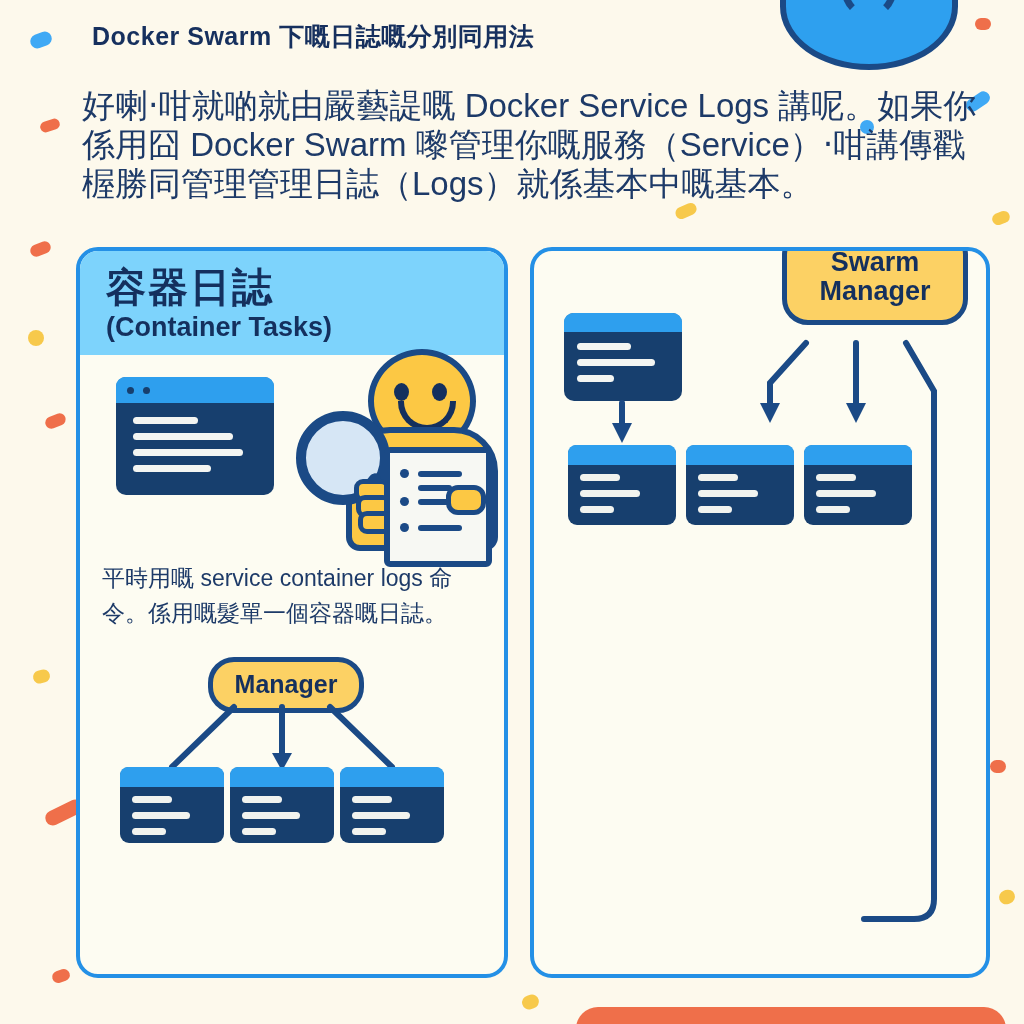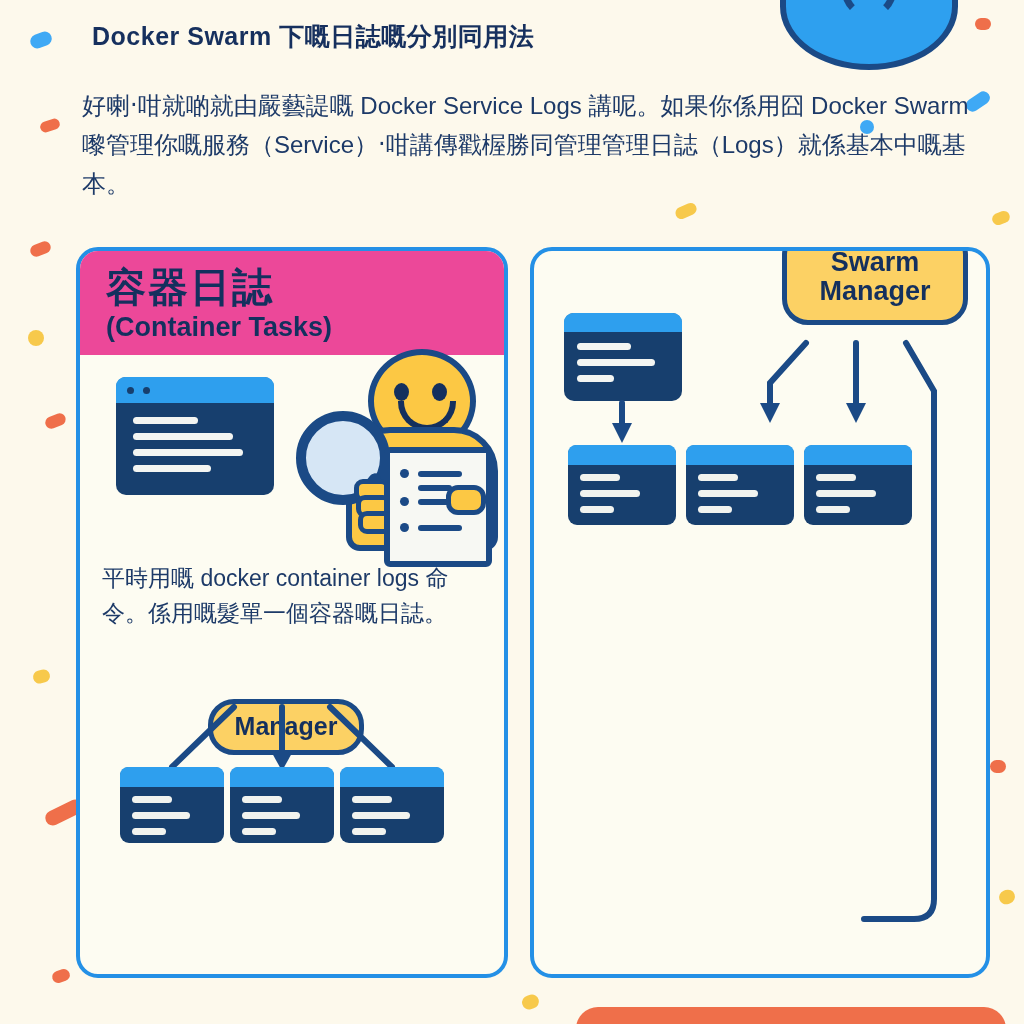--- a/index.html
+++ b/index.html
@@ -25,30 +25,30 @@
 
   
   .title{
     position:absolute;left:84px;top:20px;width:700px;
     font-size:25px;font-weight:700;color:#16305e;letter-spacing:.5px;
     white-space:nowrap;
     margin-left:8px;
   }
   .intro{
     position:absolute;left:82px;top:86px;width:905px;
-    font-size:24px;line-height:39px;color:#1d3a68;font-weight:500;
+    font-size:33px;line-height:39px;color:#1d3a68;font-weight:500;
   }
 
   
   .card{
     position:absolute;border:4px solid #2490e6;border-radius:22px;
     background:#fdfcf2;overflow:hidden;
   }
   .card-head{
-    background:#ec4899;padding:14px 0 12px 26px;
+    background:#7dd3fc;padding:14px 0 12px 26px;
   }
   .card-head .cn{
     font-size:40px;font-weight:800;color:#14305e;letter-spacing:2px;line-height:1.12;
   }
   .card-head .en{
     font-size:27px;font-weight:700;color:#14305e;line-height:1.15;margin-top:2px;
   }
   .card-body{position:relative;padding:14px 20px 16px 22px;}
   .para{font-size:23px;line-height:35px;color:#1d3a68;font-weight:500;}
 
@@ -181,25 +181,25 @@
           <div class="b" style="left:10px;top:44px"></div>
             <div class="r" style="left:28px;top:46px;width:44px"></div>
           <div class="b" style="left:10px;top:70px"></div>
             <div class="r" style="left:28px;top:72px;width:44px"></div>
         </div>
         <div class="fingers">
           <i style="left:150px;top:136px;width:30px;height:20px;border-radius:12px"></i>
         </div>
       </div>
 
-      <div class="para" style="margin-top:192px;">平時用嘅 docker container logs 命令。係用嘅髮單一個容器嘅日誌。</div>
+      <div class="para" style="margin-top:192px;">平時用嘅 service container logs 命令。係用嘅髮單一個容器嘅日誌。</div>
 
 
       <div style="position:relative;height:180px;margin-top:24px;">
-        <div class="mgr" style="left:106px;top:2px;width:146px;height:46px;font-size:25px;margin-top:42px;">
+        <div class="mgr" style="left:106px;top:2px;width:146px;height:46px;font-size:25px;">
           <span>Manager</span>
         </div>
         <svg class="ov" width="400" height="180">
           <g stroke="#1b4a86" stroke-width="6" fill="none" stroke-linecap="round">
             <line x1="132" y1="52" x2="70" y2="112"></line>
             <line x1="180" y1="52" x2="180" y2="98"></line>
             <line x1="228" y1="52" x2="290" y2="112"></line>
           </g>
           <polygon points="180,116 170,98 190,98" fill="#1b4a86"></polygon>
         </svg>

